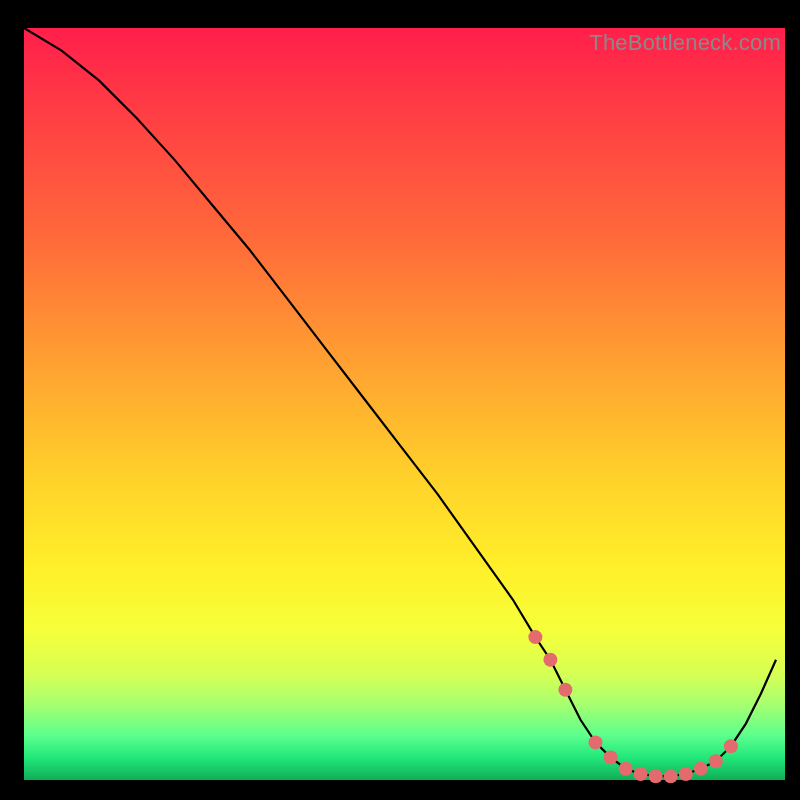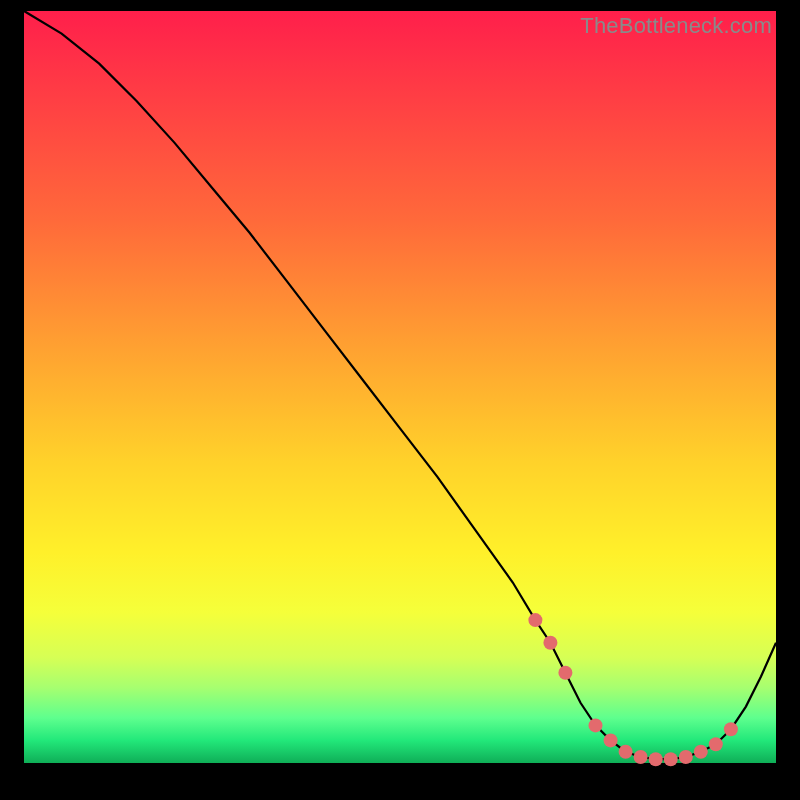--- a/index.html
+++ b/index.html
@@ -13,39 +13,40 @@
   }
   .frame {
     position: relative;
     width: 800px;
     height: 800px;
     background: #000;
   }
   .plot-area {
     position: absolute;
     left: 24px;
-    top: 11px;
+    top: 28px;
     width: 752px;
     height: 752px;
     
     background: linear-gradient(
       to bottom,
       #ff1f4b 0%,
       #ff3a45 10%,
       #ff6a3a 28%,
       #ffa231 45%,
       #ffd22a 60%,
       #fff02a 72%,
       #f5ff3a 80%,
       #d6ff55 86%,
       #a6ff70 90%,
       #5eff8e 94%,
       #22e87a 97%,
       #0fae57 100%
     );
+    padding-left: 9px;
   }
   .attribution {
     position: absolute;
     top: 2px;
     right: 4px;
     font-size: 22px;
     color: #8a8a8a;
     font-weight: 400;
     letter-spacing: 0.2px;
     user-select: none;

